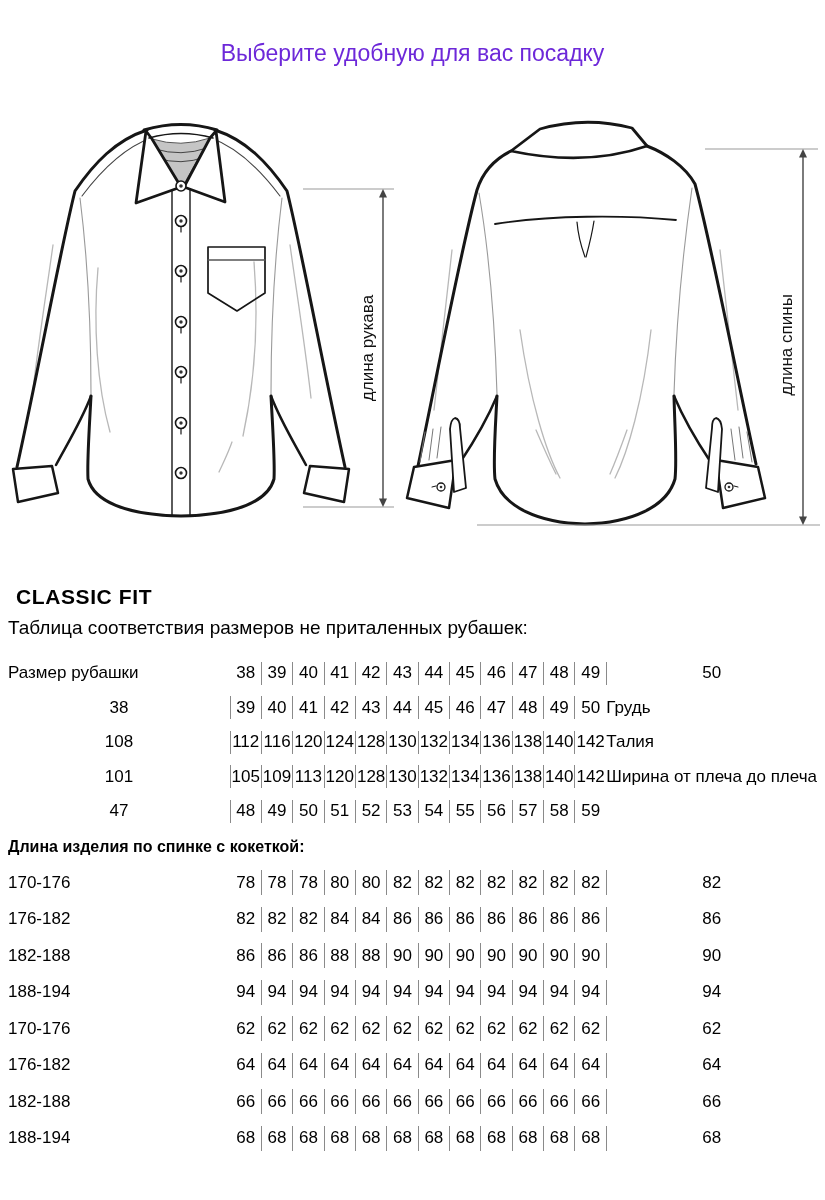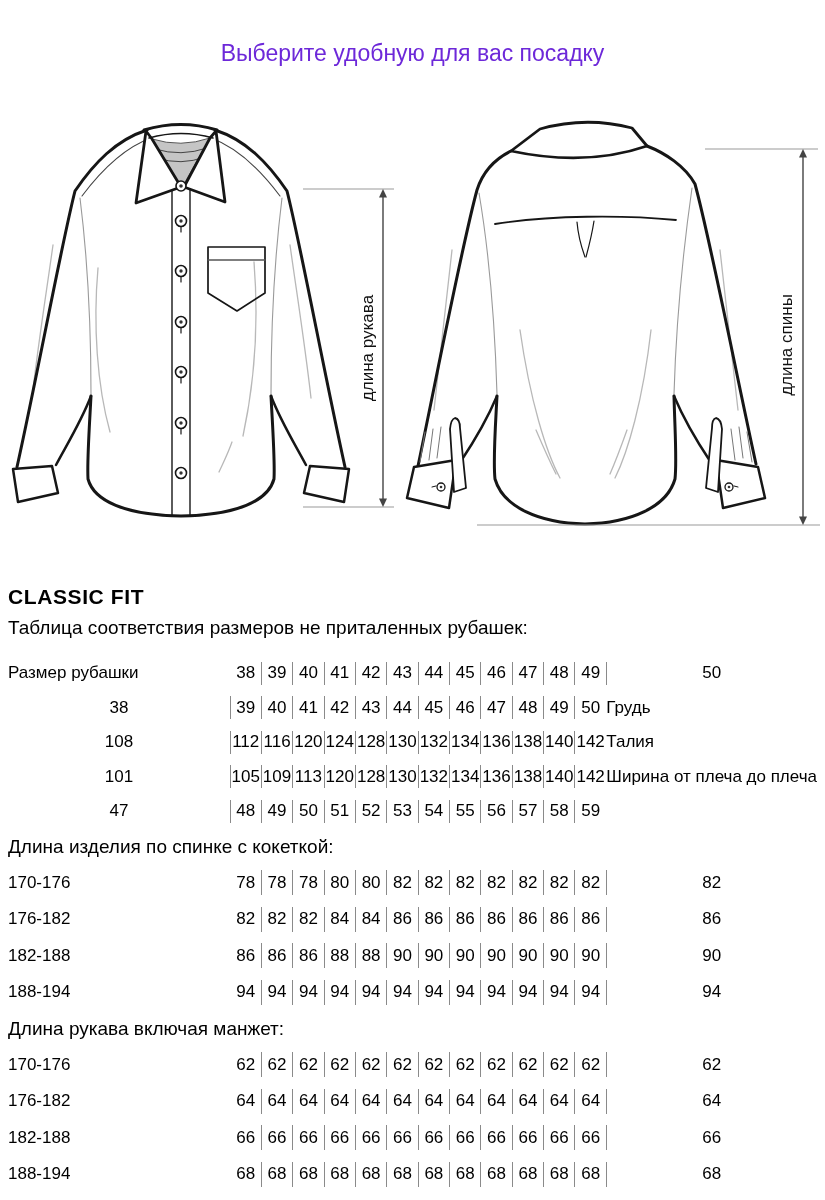--- a/index.html
+++ b/index.html
@@ -10,30 +10,30 @@
   }
   .hero { position:relative; height:575px; }
   .page-title {
     position:absolute; top:40px; left:0; width:100%;
     text-align:center; font-size:23px; font-weight:400; color:#6d28d9; margin:0;
   }
   svg.diagram { position:absolute; top:0; left:0; }
   svg text { font-family:"Liberation Sans","DejaVu Sans",sans-serif; }
 
   .content { padding:0 8px; }
-  .fit-heading { margin:10px 0 0 0; font-size:21px; font-weight:700; letter-spacing:0.6px; color:#000; }
+  .fit-heading { margin:10px 0 0 8px; font-size:21px; font-weight:700; letter-spacing:0.6px; color:#000; }
   .fit-sub { margin:8px 0 0 0; font-size:19px; font-weight:400; color:#000; }
 
   .size-table { display:grid; grid-template-columns:222px repeat(13,1fr); margin-top:17px; font-size:17px; color:#000; }
   .row-label { display:flex; align-items:center; justify-content:flex-start; white-space:nowrap; }
   .cell { display:flex; align-items:center; justify-content:center; position:relative; }
   .cell.sep::before { content:""; position:absolute; left:-0.5px; top:16%; height:68%; width:1px; background:#8a8a8a; }
   .h34 { height:34.5px; }
   .h36 { height:36.5px; }
-  .sec-header { grid-column:1/-1; display:flex; align-items:center; height:36px; font-size:19px; white-space:nowrap; }
+  .sec-header { grid-column:1/-1; display:flex; align-items:center; height:36px; font-size:16px; white-space:nowrap;font-weight:bold; }
 </style>
 </head>
 <body>
 
 <div class="hero">
   <svg class="diagram" width="825" height="575" viewBox="0 0 825 575">
 
     <g fill="none" stroke="#161616" stroke-linecap="round" stroke-linejoin="round">
 
       <g stroke="#b8b8b8" stroke-width="1.3">
@@ -308,21 +308,20 @@
       <div class="cell h36 sep">94</div>
       <div class="cell h36 sep">94</div>
       <div class="cell h36 sep">94</div>
       <div class="cell h36 sep">94</div>
       <div class="cell h36 sep">94</div>
       <div class="cell h36 sep">94</div>
       <div class="cell h36 sep">94</div>
       <div class="cell h36 sep">94</div>
       <div class="cell h36 sep">94</div>
       <div class="cell h36 sep">94</div>
-      <div class="sec-header">Длина рукава включая манжет:</div>
       <div class="row-label h36">170-176</div>
       <div class="cell h36">62</div>
       <div class="cell h36 sep">62</div>
       <div class="cell h36 sep">62</div>
       <div class="cell h36 sep">62</div>
       <div class="cell h36 sep">62</div>
       <div class="cell h36 sep">62</div>
       <div class="cell h36 sep">62</div>
       <div class="cell h36 sep">62</div>
       <div class="cell h36 sep">62</div>

